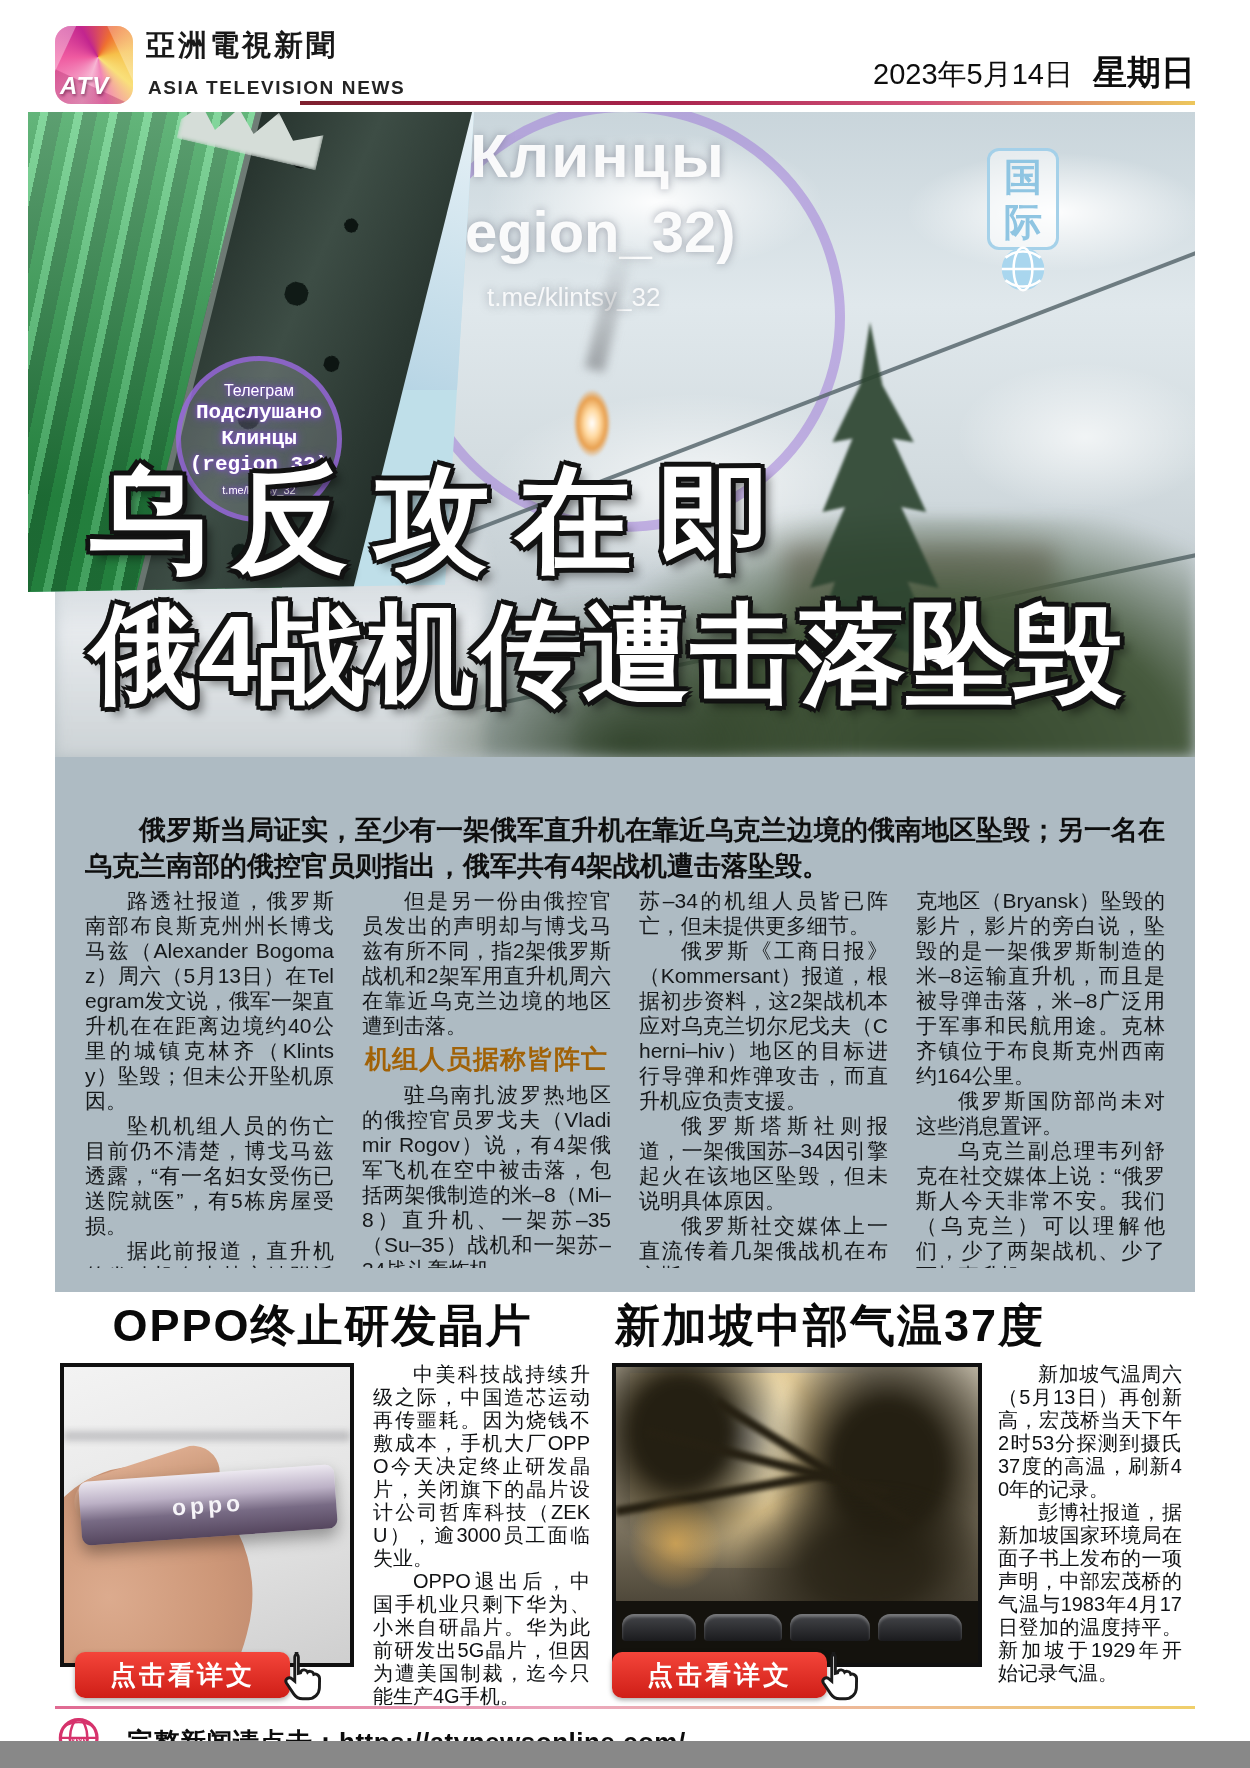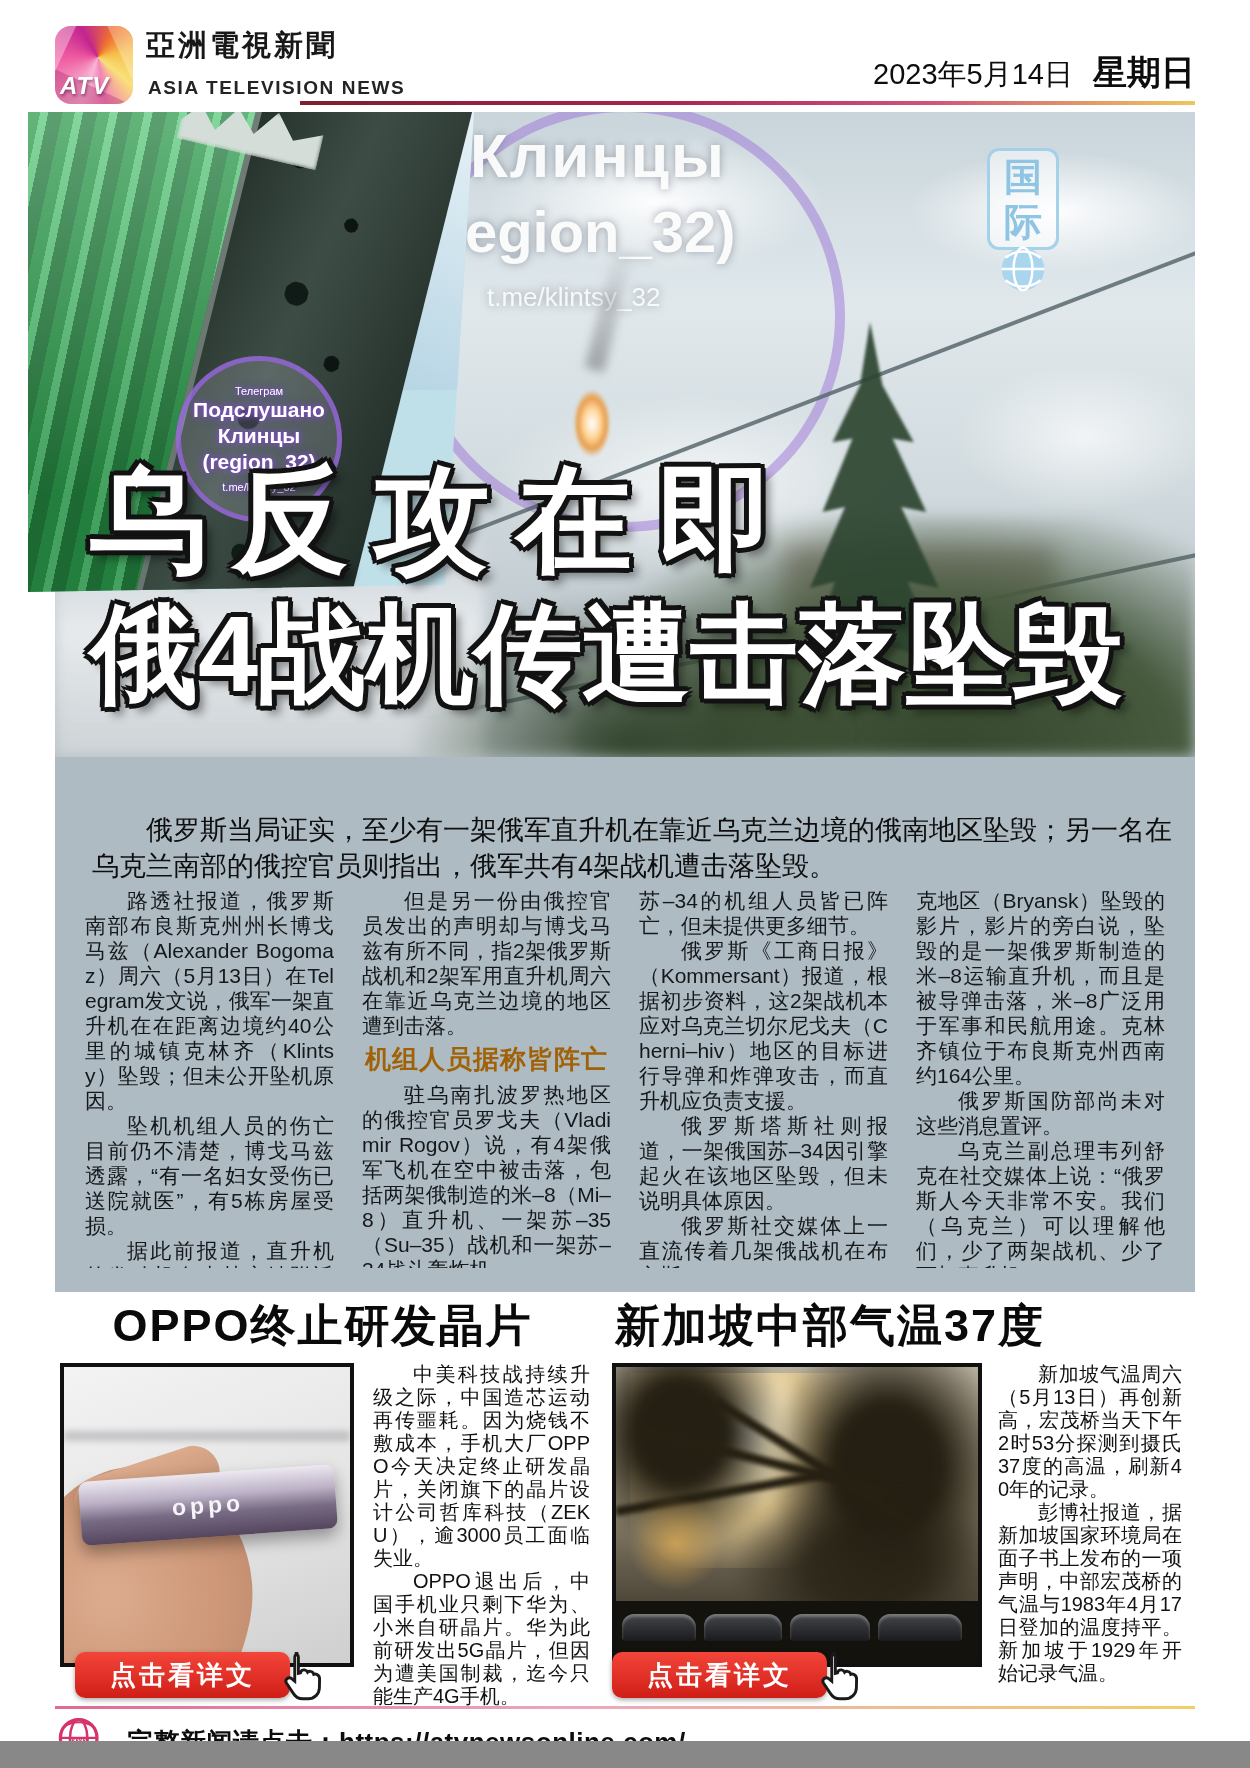--- a/index.html
+++ b/index.html
@@ -73,43 +73,43 @@
       radial-gradient(circle 7px  at 58% 66%, #0d1512 98%, transparent),
       radial-gradient(circle 9px  at 42% 78%, #101a16 98%, transparent),
       linear-gradient(100deg,#232f2a 0%,#3d4d45 40%,#2b3832 75%,#1f2a25 100%); }
   .inset-torn { position:absolute; left:34%; top:-1%; width:32%; height:10%; transform:rotate(13deg);
     background:#d5ddd8; filter:blur(2px);
     clip-path:polygon(0 60%,12% 20%,25% 65%,38% 10%,52% 55%,66% 0,80% 50%,100% 25%,100% 100%,0 100%); }
   .inset-badge { position:absolute; left:148px; top:244px; width:166px; height:166px; border-radius:50%;
     border:5px solid rgba(150,100,220,.8); background:rgba(235,226,252,.18);
     display:flex; flex-direction:column; align-items:center; justify-content:center; text-align:center;
     color:#ffffff; text-shadow:0 0 5px #7b4fc0, 0 0 2px #7b4fc0, 0 0 10px #7b4fc0; }
-  .inset-badge .b-tg  { font-size:11px; }
-  .inset-badge .b-main{ font-size:21px; font-weight:bold; line-height:1.25; }
+  .inset-badge .b-tg  { font-size:16px; }
+  .inset-badge .b-main{ font-size:21px; font-weight:bold; line-height:1.25;font-family:Liberation Mono, monospace; }
   .inset-badge .b-url { font-size:11px; margin-top:6px; }
 
   
   .intl { position:absolute; left:987px; top:148px; width:72px; z-index:4; text-align:center; }
   .intl-box { border:3.5px solid rgba(160,207,232,.95); border-radius:12px; background:rgba(255,255,255,.5);
     padding:4px 0 2px; }
   .intl-box div { font-size:38px; font-weight:900; color:#8fc5e2; line-height:1.18; }
   .intl-globe { margin-top:-6px; }
 
   
   .headline { position:absolute; left:90px; top:462px; z-index:5; color:#fff; font-weight:900; white-space:nowrap;
     text-shadow: 4px 4px 0 #121212, -4px -4px 0 #121212, 4px -4px 0 #121212, -4px 4px 0 #121212,
                  5px 0 0 #121212, -5px 0 0 #121212, 0 5px 0 #121212, 0 -5px 0 #121212,
                  8px 8px 10px rgba(0,0,0,.45); }
   .hl1 { font-size:116px; letter-spacing:26px; line-height:1.0; }
   .hl2 { font-size:108px; letter-spacing:0px;  line-height:1.0; margin-top:22px; }
 
   
   .article-bg { position:absolute; left:55px; top:757px; width:1140px; height:535px; background:#aebbc3; }
-  .lede { position:absolute; left:92px; top:812px; width:1080px; z-index:2;
-    font-size:27px; font-weight:normal; line-height:36px; text-indent:2em; color:#0e0e0e;
+  .lede { position:absolute; left:85px; top:812px; width:1080px; z-index:2;
+    font-size:27px; font-weight:bold; line-height:36px; text-indent:2em; color:#0e0e0e;
     text-align:justify; word-break:break-all; }
   .columns { position:absolute; left:85px; top:888px; width:1080px; height:380px; z-index:2;
     display:flex; gap:28px; }
   .col { flex:1; font-size:21px; line-height:25px; color:#15181a; text-align:justify; word-break:break-all; overflow:hidden; }
   .col p { text-indent:2em; }
   .col p.noindent { text-indent:0; }
   .col .subhead { font-size:26px; font-weight:bold; text-indent:0; text-align:center;
     margin:9px 0 10px; letter-spacing:1px; color:#a16207; }
 
   

